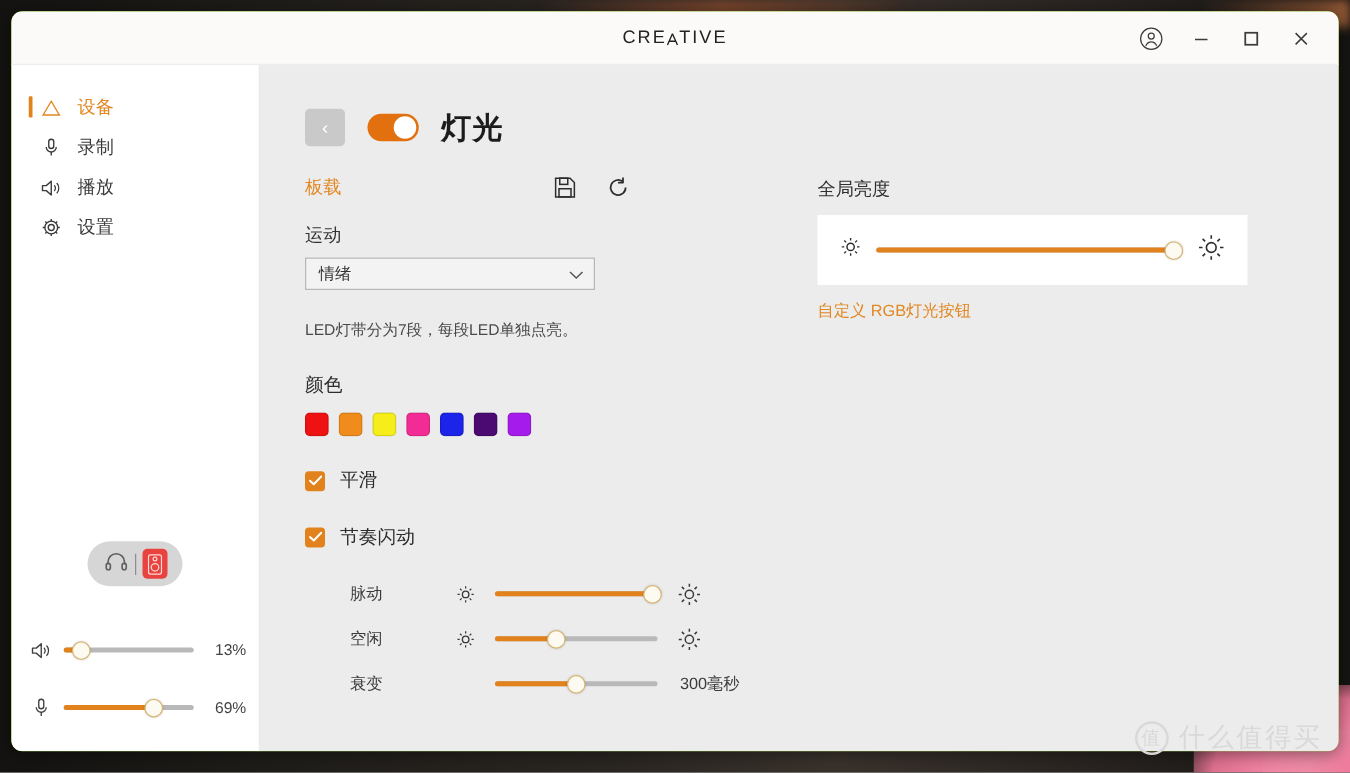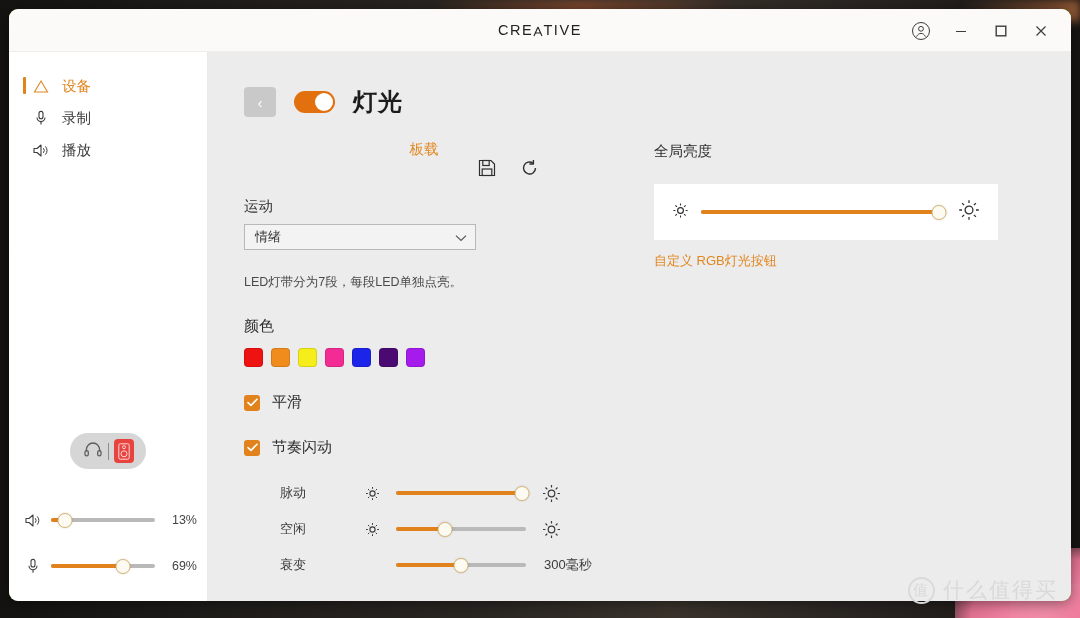--- a/index.html
+++ b/index.html
@@ -199,21 +199,21 @@
   }
   .page-title {
     font-size: 24px; color: #1c1c1c; font-weight: 700;
     letter-spacing: 1px;
   }
 
   .columns { display: flex; padding-left: 36px; padding-top: 22px; }
   .col-left { width: 360px; }
   .col-right { padding-left: 50px; padding-top: 2px; }
 
-  .tabs-row { display: flex; align-items: center; flex-direction: column; }
+  .tabs-row { display: flex; align-items: center; }
   .tab-label {
     font-size: 14.5px; color: #e2861f; cursor: pointer;
   }
   .tab-actions { display: flex; gap: 24px; margin-left: 170px; }
   .icon-btn { cursor: pointer; color: #2d2d2d; display: flex; align-items: center; }
 
   .field-label {
     font-size: 14.5px; color: #333; margin-top: 20px; margin-bottom: 8px;
   }
   .select {
@@ -256,21 +256,21 @@
     height: 36px;
     padding-left: 36px;
   }
   .srow .name { width: 78px; font-size: 13px; color: #3b3b3b; }
   .srow .icon-sm { width: 28px; display: flex; justify-content: center; color: #3a3a3a; }
   .srow .sl { width: 130px; margin: 0 10px; }
   .srow .icon-lg { width: 30px; display: flex; justify-content: center; color: #3a3a3a; }
   .srow .value { font-size: 13px; color: #3b3b3b; margin-left: 8px; }
 
   
-  .panel-title { font-size: 14.5px; color: #2e2e2e; margin-bottom: 23px; }
+  .panel-title { font-size: 14.5px; color: #2e2e2e; margin-bottom: 11px; }
   .bright-panel {
     width: 344px; height: 56px;
     background: #fff;
     display: flex; align-items: center;
     padding: 0 18px;
     gap: 12px;
   }
   .bright-panel .sl { flex: 1; }
   .link {
     margin-top: 12px;
@@ -378,20 +378,31 @@
         <span class="nav-ico">
           <svg width="18" height="15" viewBox="0 0 18 15">
               <path d="M2 5.5 H5 L9 2 V13 L5 9.5 H2 Z" fill="none" stroke="#3a3a3a" stroke-width="1.1" stroke-linejoin="round"></path>
               <path d="M11.4 5.2 a3.6 3.6 0 0 1 0 4.6" fill="none" stroke="#3a3a3a" stroke-width="1"></path>
               <path d="M13.4 3.4 a6 6 0 0 1 0 8.2" fill="none" stroke="#3a3a3a" stroke-width="1"></path>
             </svg>
         </span>
         <span class="nav-label">播放</span>
       </div>
 
+      <div class="nav-item">
+
+        <span class="nav-ico">
+          <svg width="16" height="16" viewBox="0 0 16 16">
+              <circle cx="8" cy="8" r="2.4" fill="none" stroke="#3a3a3a" stroke-width="1.1"></circle>
+              <path d="M8 1.2 v1.8 M8 13 v1.8 M1.2 8 h1.8 M13 8 h1.8 M3.2 3.2 l1.3 1.3 M11.5 11.5 l1.3 1.3 M12.8 3.2 l-1.3 1.3 M4.5 11.5 l-1.3 1.3" stroke="#3a3a3a" stroke-width="1.1"></path>
+              <circle cx="8" cy="8" r="5.1" fill="none" stroke="#3a3a3a" stroke-width="1.1"></circle>
+            </svg>
+        </span>
+        <span class="nav-label">设置</span>
+      </div>
 
       <div class="sidebar-spacer"></div>
 
       <div class="device-pill-wrap">
         <div class="device-pill">
           <span>
             <svg width="20" height="18" viewBox="0 0 20 18">
                 <path d="M3.4 11.6 V9.6 a6.6 6.6 0 0 1 13.2 0 v2" fill="none" stroke="#5d5d5d" stroke-width="1.3"></path>
                 <rect x="2" y="10.6" width="3.3" height="5.2" rx="1.6" fill="none" stroke="#5d5d5d" stroke-width="1.3"></rect>
                 <rect x="14.7" y="10.6" width="3.3" height="5.2" rx="1.6" fill="none" stroke="#5d5d5d" stroke-width="1.3"></rect>

